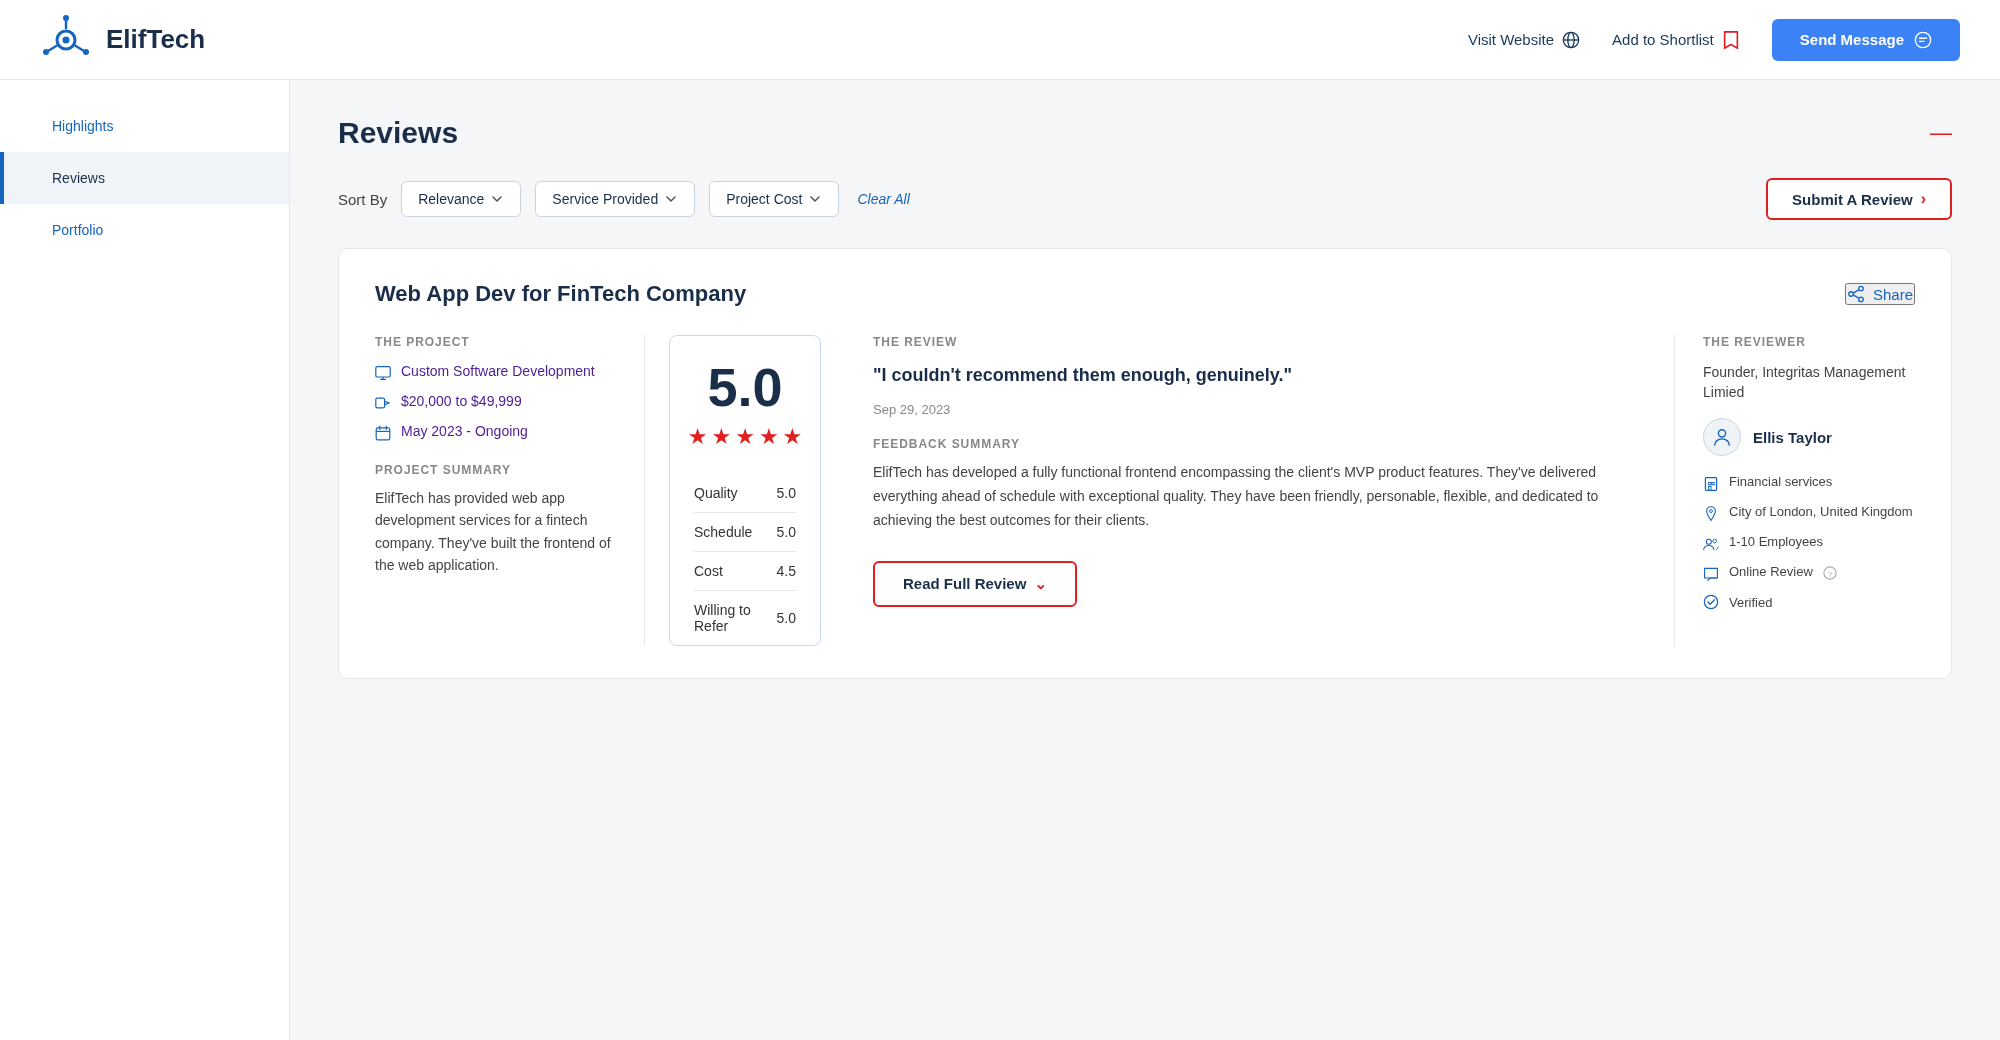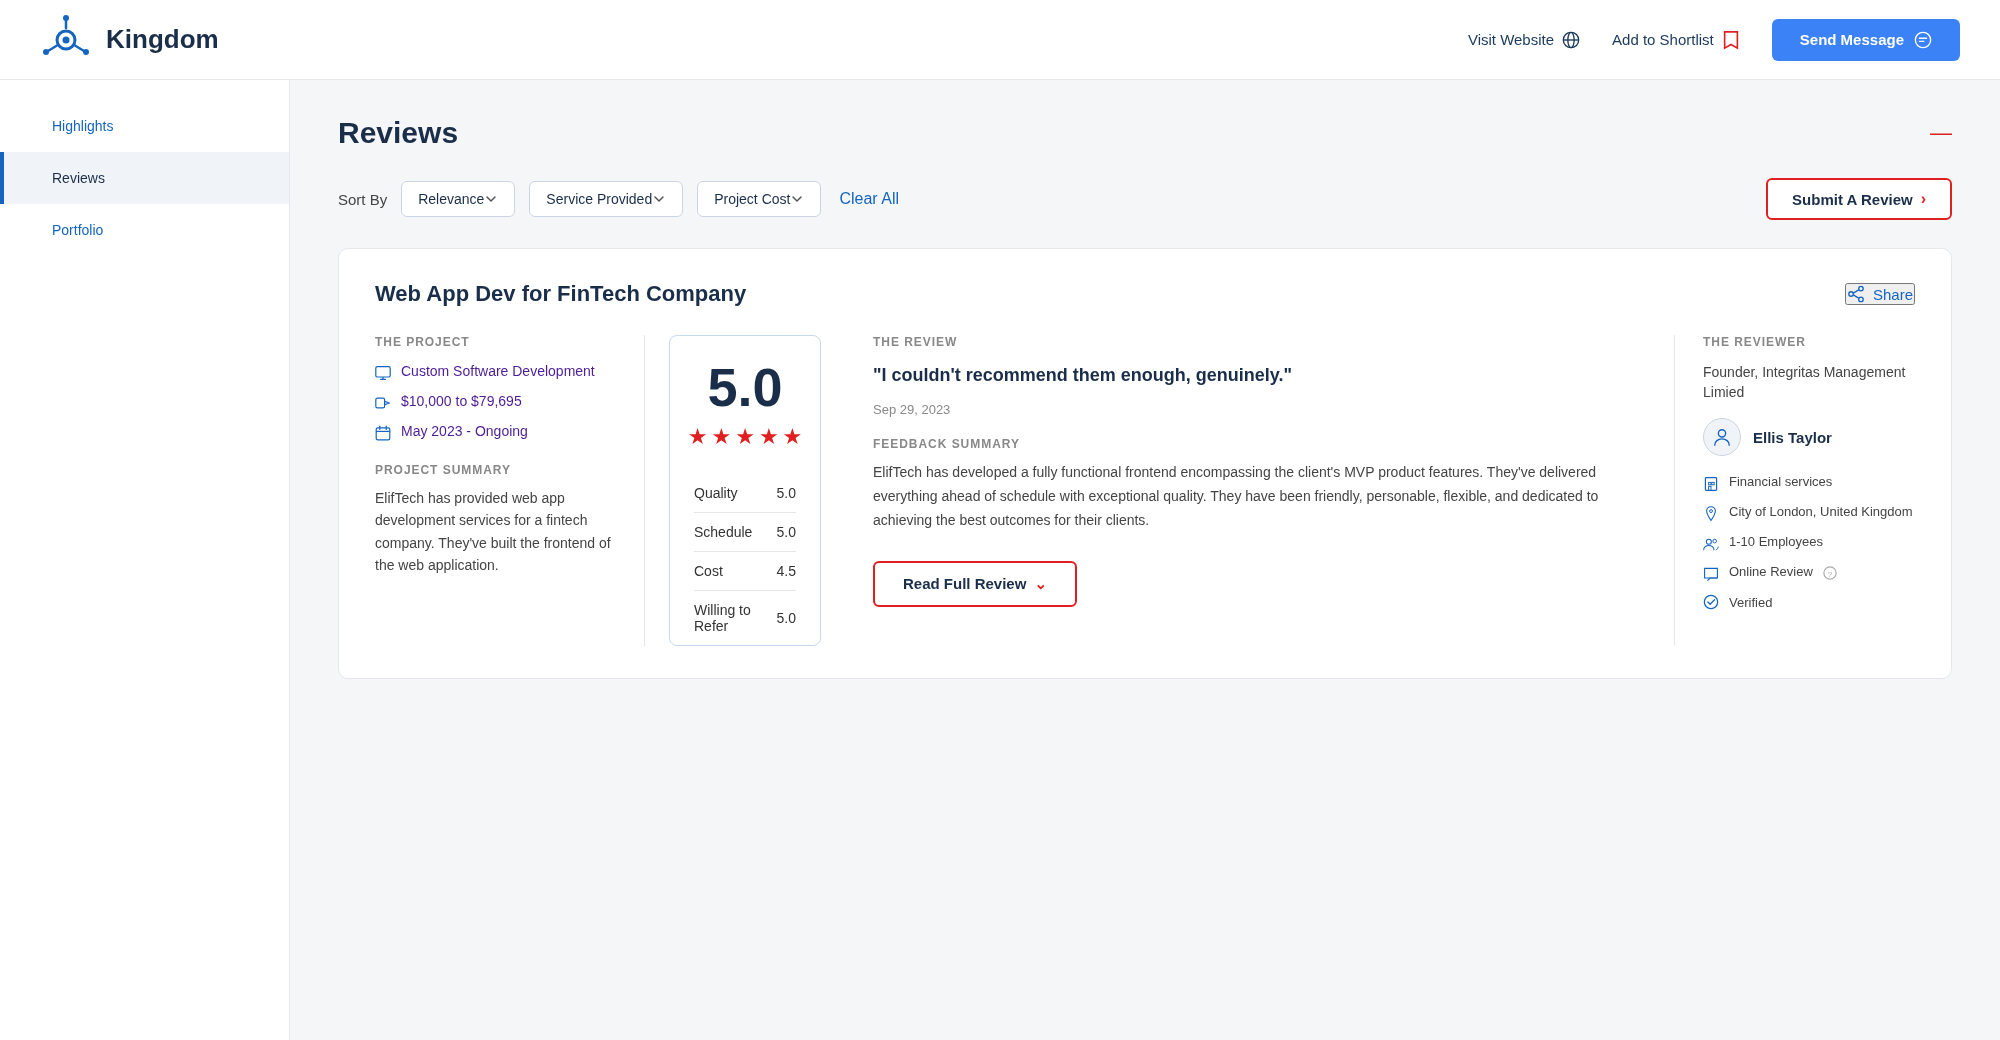--- a/index.html
+++ b/index.html
@@ -134,37 +134,38 @@
       margin-bottom: 28px;
     }
     .filter-label {
       font-size: 15px;
       color: #444;
       font-weight: 500;
     }
     .filter-select {
       display: flex;
       align-items: center;
-      gap: 0;
+      gap: 6px;
       border: 1.5px solid #cbd5e1;
       border-radius: 6px;
       padding: 9px 16px;
       background: #fff;
       font-size: 14px;
       color: #1a2e4a;
       cursor: pointer;
       font-weight: 500;
     }
     .filter-select svg { color: #555; }
     .clear-all {
       color: #1565c0;
-      font-size: 16px;
+      font-size: 14px;
       font-weight: 500;
       cursor: pointer;
       padding: 0 4px;
+      font-style: italic;
     }
     .submit-review-btn {
       margin-left: auto;
       display: flex;
       align-items: center;
       gap: 8px;
       border: 2px solid #e02020;
       border-radius: 6px;
       padding: 10px 24px;
       color: #1a2e4a;
@@ -395,21 +396,21 @@
       <circle cx="26" cy="26" r="9" stroke="#1565c0" stroke-width="3" fill="none"></circle>
       <circle cx="26" cy="26" r="3.5" fill="#1565c0"></circle>
 
       <line x1="26" y1="4" x2="26" y2="14" stroke="#1565c0" stroke-width="2.5" stroke-linecap="round"></line>
       <circle cx="26" cy="4" r="3" fill="#1565c0"></circle>
       <line x1="44" y1="37" x2="35" y2="31.5" stroke="#1565c0" stroke-width="2.5" stroke-linecap="round"></line>
       <circle cx="46" cy="38" r="3" fill="#1565c0"></circle>
       <line x1="8" y1="37" x2="17" y2="31.5" stroke="#1565c0" stroke-width="2.5" stroke-linecap="round"></line>
       <circle cx="6" cy="38" r="3" fill="#1565c0"></circle>
     </svg>
-    <span class="logo-text">Kingdom</span>
+    <span class="logo-text">ElifTech</span>
   </div>
   <div class="header-actions">
     <a class="header-link">
       <span>Visit Website</span>
       <svg width="18" height="18" viewBox="0 0 20 20" fill="none">
           <circle cx="10" cy="10" r="8.5" stroke="#1a3a5c" stroke-width="1.5"></circle>
           <ellipse cx="10" cy="10" rx="3.5" ry="8.5" stroke="#1a3a5c" stroke-width="1.5"></ellipse>
           <line x1="1.5" y1="10" x2="18.5" y2="10" stroke="#1a3a5c" stroke-width="1.5"></line>
         </svg>
     </a>
@@ -504,21 +505,21 @@
                 <line x1="7" y1="17" x2="13" y2="17" stroke="#1565c0" stroke-width="1.5" stroke-linecap="round"></line>
                 <line x1="10" y1="14" x2="10" y2="17" stroke="#1565c0" stroke-width="1.5"></line>
               </svg>
             <span>Custom Software Development</span>
           </div>
           <div class="project-detail">
             <svg width="16" height="16" viewBox="0 0 20 20" fill="none">
                 <rect x="1" y="4" width="11" height="12" rx="2" stroke="#1565c0" stroke-width="1.5"></rect>
                 <path d="M12 8l6 2-6 2" stroke="#1565c0" stroke-width="1.5" stroke-linecap="round" stroke-linejoin="round"></path>
               </svg>
-            <span>$10,000 to $79,695</span>
+            <span>$20,000 to $49,999</span>
           </div>
           <div class="project-detail">
             <svg width="16" height="16" viewBox="0 0 20 20" fill="none">
                 <rect x="1.5" y="3.5" width="17" height="15" rx="2" stroke="#1565c0" stroke-width="1.5"></rect>
                 <line x1="1.5" y1="8" x2="18.5" y2="8" stroke="#1565c0" stroke-width="1.5"></line>
                 <line x1="6" y1="1.5" x2="6" y2="5.5" stroke="#1565c0" stroke-width="1.5" stroke-linecap="round"></line>
                 <line x1="14" y1="1.5" x2="14" y2="5.5" stroke="#1565c0" stroke-width="1.5" stroke-linecap="round"></line>
               </svg>
             <span>May 2023 - Ongoing</span>
           </div>

